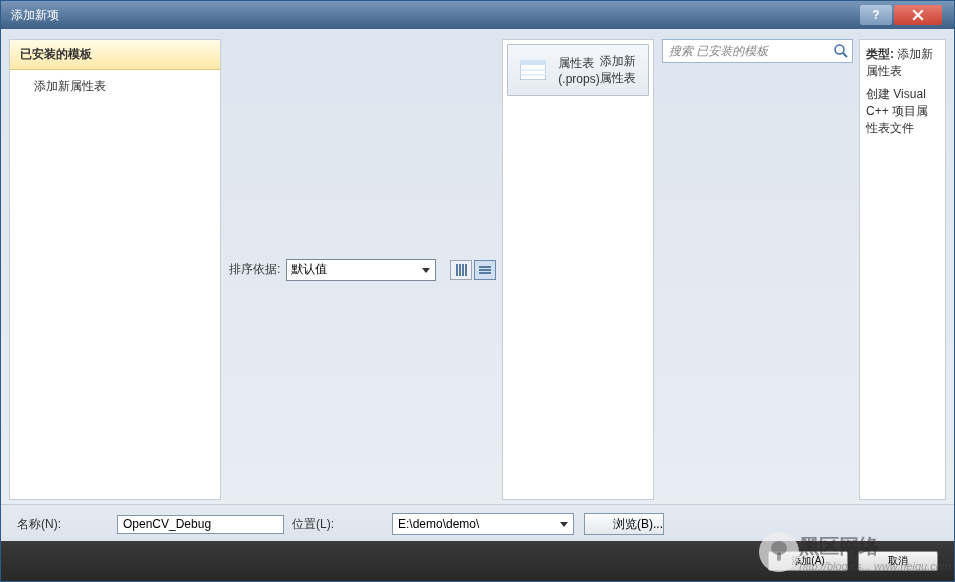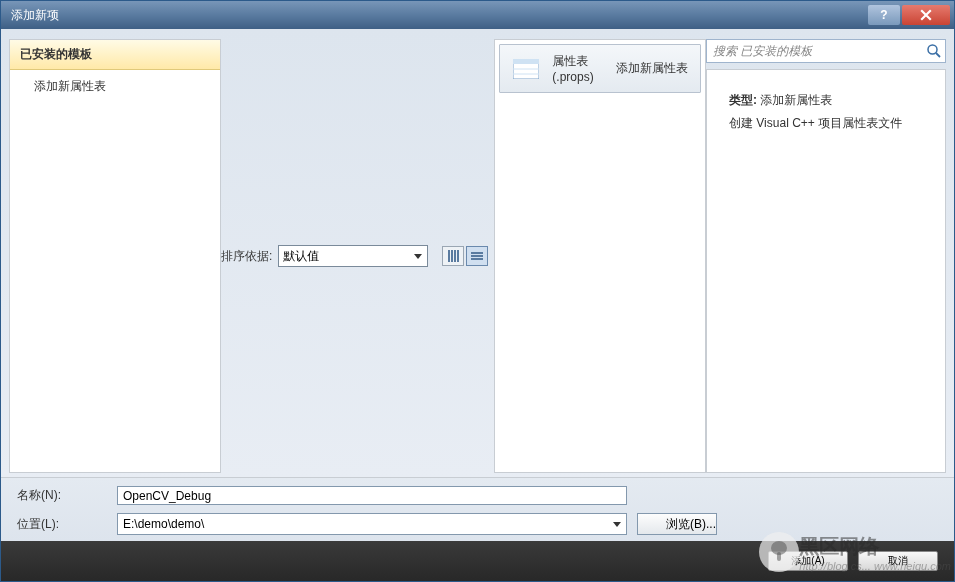--- a/index.html
+++ b/index.html
@@ -1,30 +1,30 @@
 <!DOCTYPE html>
 <html><head>
   <meta charset="utf-8">
   <style>
     * { box-sizing: border-box; margin: 0; padding: 0; font-family: "Microsoft YaHei", "Segoe UI", Tahoma, sans-serif; }
     body { background: #6b7a8f; width: 955px; height: 582px; overflow: hidden; position: relative; }
     
     .window { width: 955px; height: 582px; background: #fff; border: 1px solid #2c5a8a; display: flex; flex-direction: column; }
     
-    .titlebar { height: 28px; background: linear-gradient(to bottom, #7896b8 0%, #5a7ba0 50%, #3e5f85 100%); display: flex; align-items: center; padding: 0 4px 0 10px; color: #fff; font-size: 12px; gap: 20px; }
+    .titlebar { height: 28px; background: linear-gradient(to bottom, #7896b8 0%, #5a7ba0 50%, #3e5f85 100%); display: flex; align-items: center; padding: 0 12px 0 10px; color: #fff; font-size: 12px; gap: 20px; }
     .titlebar-text { flex: 1; }
     .titlebar-controls { display: flex; gap: 2px; }
     .tb-btn { width: 32px; height: 20px; border-radius: 2px; display: flex; align-items: center; justify-content: center; font-size: 12px; cursor: pointer; }
     .tb-help { background: linear-gradient(to bottom, #b0c4de, #7a99bb); color: #fff; font-weight: bold; }
     .tb-close { background: linear-gradient(to bottom, #e67a6e, #c94434); color: #fff; width: 48px; }
     .tb-close svg { width: 12px; height: 12px; }
     
     .main-content { flex: 1; display: flex; flex-direction: column; background: #fff; }
     
-    .upper { flex: 1; display: flex; background: linear-gradient(to bottom, #dde5ee 0%, #e8edf4 100%); padding: 10px 8px 4px 8px; min-height: 0; }
+    .upper { flex: 1; display: flex; background: linear-gradient(to bottom, #dde5ee 0%, #e8edf4 100%); padding: 10px 8px 4px 8px; gap: 8px; min-height: 0; }
     
     .sidebar { width: 212px; background: #fff; border: 1px solid #c8cdd3; display: flex; flex-direction: column; }
     .sidebar-header { background: linear-gradient(to bottom, #fffbe6, #ffe9a8); border-bottom: 1px solid #e0c97a; padding: 6px 10px; font-size: 12px; font-weight: bold; color: #333; }
     .sidebar-item { padding: 8px 24px; font-size: 12px; color: #333; cursor: pointer; }
     
     .center-col { flex: 1; display: flex; flex-direction: row; gap: 6px; min-width: 0; }
     .sort-row { display: flex; align-items: center; gap: 6px; font-size: 12px; padding: 2px 0; }
     .sort-label { color: #333; }
     .sort-select { width: 150px; height: 22px; border: 1px solid #7a8a9a; background: #fff; font-size: 12px; padding: 0 4px; appearance: none; position: relative; }
     .select-wrap { position: relative; }
@@ -37,30 +37,30 @@
     .view-bars { display:flex; gap:1px; height:12px;}
     .view-bars span { width:2px; background:#5a7ba0; display:block;}
     
     .template-list { flex: 1; background: #fff; border: 1px solid #c8cdd3; overflow: auto; }
     .template-item { display: flex; align-items: center; padding: 8px 12px; border: 1px solid transparent; background: linear-gradient(to bottom, #fafbfc, #e9edf1); margin: 4px; border: 1px solid #d0d5db; border-radius: 1px; cursor: pointer; }
     .template-item.selected { background: linear-gradient(to bottom, #f4f7fa, #e4eaf0); border-color: #b8c2cf; }
     .template-icon { width: 28px; height: 22px; margin-right: 12px; display:flex; align-items:center; justify-content:center; }
     .template-name { flex: 1; font-size: 12px; color: #333; }
     .template-type { font-size: 12px; color: #333; }
     
-    .right-pane { width: 240px; display: flex; flex-direction: column; gap: 6px; }
+    .right-pane { width: 284px; display: flex; flex-direction: row; gap: 6px; }
     .search-wrap { position: relative; }
     .search-input { width: 100%; height: 24px; border: 1px solid #9fb4cd; padding: 0 26px 0 6px; font-size: 12px; color: #888; font-style: italic; background: #fff; }
     .search-input::placeholder { color: #888; font-style: italic; }
     .search-icon { position: absolute; right: 4px; top: 4px; width: 16px; height: 16px; cursor: pointer; }
-    .details { flex: 1; background: #fff; border: 1px solid #c8cdd3; padding: 22px; font-size: 12px; color: #333; }
+    .details { flex: 1; background: #fff; border: 1px solid #c8cdd3; padding: 6px; font-size: 12px; color: #333; }
     .details-row { margin-bottom: 6px; }
     .details-row b { font-weight: bold; }
     
-    .lower-form { background: linear-gradient(to bottom, #e4eaf1, #dde4ed); padding: 8px 16px 6px 16px; display: flex; flex-direction: column; gap: 8px; border-top: 1px solid #c8cdd3;}
+    .lower-form { background: linear-gradient(to bottom, #e4eaf1, #dde4ed); padding: 8px 16px 6px 16px; display: flex; gap: 8px; border-top: 1px solid #c8cdd3;}
     .form-row { display: flex; align-items: center; gap: 10px; font-size: 12px; }
     .form-label { width: 90px; color: #333; }
     .form-input { flex: 1; max-width: 510px; height: 19px; border: 1px solid #8398ad; padding: 0 5px; font-size: 12px; background:#fff;}
     .combo-wrap { position: relative; flex: 1; max-width: 510px; }
     .combo-wrap::after { content: ""; position: absolute; right: 6px; top: 9px; border-left: 4px solid transparent; border-right: 4px solid transparent; border-top: 5px solid #333; pointer-events: none; }
     .combo-input { width: 100%; height: 22px; border: 1px solid #8398ad; padding: 0 20px 0 5px; font-size: 12px; background:#fff;}
     .browse-btn { width: 80px; height: 22px; border: 1px solid #8398ad; background: linear-gradient(to bottom,#fdfdfd,#e4e8ec); font-size:12px; cursor:pointer;text-align:right;}
     
     .footer { height: 40px; background: linear-gradient(to bottom, #3a3a3a, #282828); display: flex; align-items: center; justify-content: flex-end; padding: 0 16px; gap: 10px; }
     .footer-btn { width: 80px; height: 20px; border: 1px solid #888; background: linear-gradient(to bottom, #f8f8f8, #d8d8d8); font-size: 10px; cursor: pointer; border-radius:2px;}

